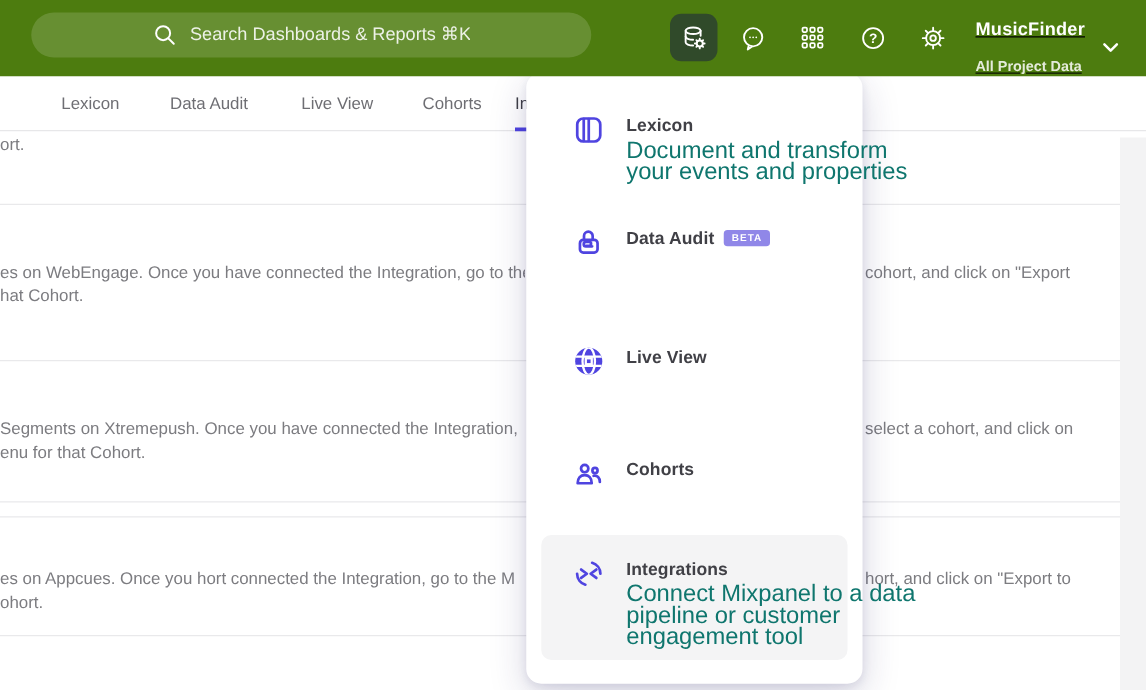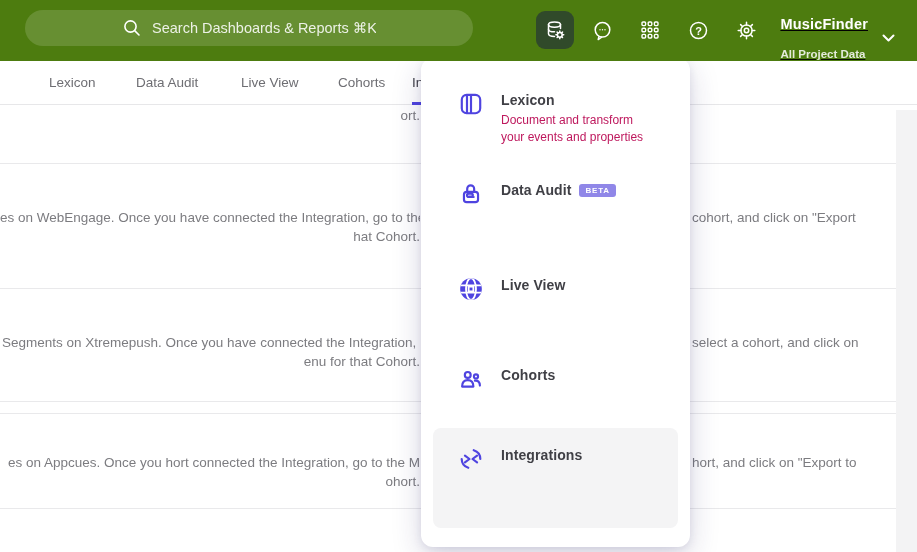--- a/index.html
+++ b/index.html
@@ -28,31 +28,31 @@
     font-size:13.5px; color:#6e6e73; cursor:pointer; white-space:nowrap; }
   .tab .underline { position:absolute; left:0; right:0; bottom:-1px; height:3px; background:#4f44e0; display:none; }
   .tab.active { color:#3f3f46; }
   .tab.active .underline { display:block; }
 
   
   .content { position:absolute; left:0; top:105px; width:917px; height:447px; background:#fff; z-index:1; }
   .gutter { position:absolute; left:896px; top:5px; width:21px; height:442px; background:#f3f3f4; }
   .divider { position:absolute; left:0; width:896px; height:1px; background:#e9e9eb; }
   .rowtext { position:absolute; font-size:13.5px; color:#7c7c80; line-height:19px; white-space:pre; overflow:hidden; }
-  .rowtext.left { left:0; width:420px;text-align:right; }
+  .rowtext.left { left:0; width:420px; }
   .rowtext.right { left:692px; width:204px; }
 
   
   .panel { position:absolute; left:421px; top:58px; width:269px; height:489px; background:#fff;
     border-radius:12px; box-shadow:0 10px 30px rgba(40,35,100,0.18), 0 2px 8px rgba(40,35,100,0.10); z-index:20; }
   .menu-item { position:absolute; left:12px; width:245px; display:flex; gap:17px;
     padding:10px 12px 10px 25px; cursor:pointer; border-radius:8px; }
   .menu-item .mi-icon { flex:0 0 26px; width:26px; height:26px; margin-top:-1px; }
   .mi-title { font-size:14px; font-weight:bold; color:#404046; letter-spacing:0.1px; display:flex; align-items:center; gap:8px; }
-  .mi-desc { font-size:12px; color:#be185d; line-height:17px; margin-top:4px; white-space:pre; }
+  .mi-desc { font-size:19px; color:#0f766e; line-height:17px; margin-top:4px; white-space:pre; }
   .beta-badge { display:inline-block; background:#9087e8; color:#fff; font-size:8px; font-weight:bold;
     letter-spacing:0.8px; padding:3px 6px 2px; border-radius:3px; line-height:1; }
   .menu-item.hl { top:370px; height:100px; background:#f4f4f5; padding-top:19px; }
   .mi-lexicon { top:24px; }  .mi-audit { top:114px; }  .mi-live { top:209px; }  .mi-cohorts { top:299px; }
 </style>
 </head>
 <body>
 
 <div class="content">
   <div class="gutter"></div>
@@ -261,16 +261,19 @@
         <path d="M14.5 3.9 A8.6 8.6 0 0 1 20.6 12"></path>
         <path d="M9.5 20.1 A8.6 8.6 0 0 1 3.4 12"></path>
         <path d="M6.4 8.9 L10.6 12 L6.4 15.1"></path>
         <path d="M17.6 8.9 L13.4 12 L17.6 15.1"></path>
       </svg>
     </span>
     <div>
       <div class="mi-title">
           <span>Integrations</span>
         </div>
+      <div class="mi-desc">Connect Mixpanel to a data
+pipeline or customer
+engagement tool</div>
     </div>
   </div>
 
 </div>
 
 </body></html>

